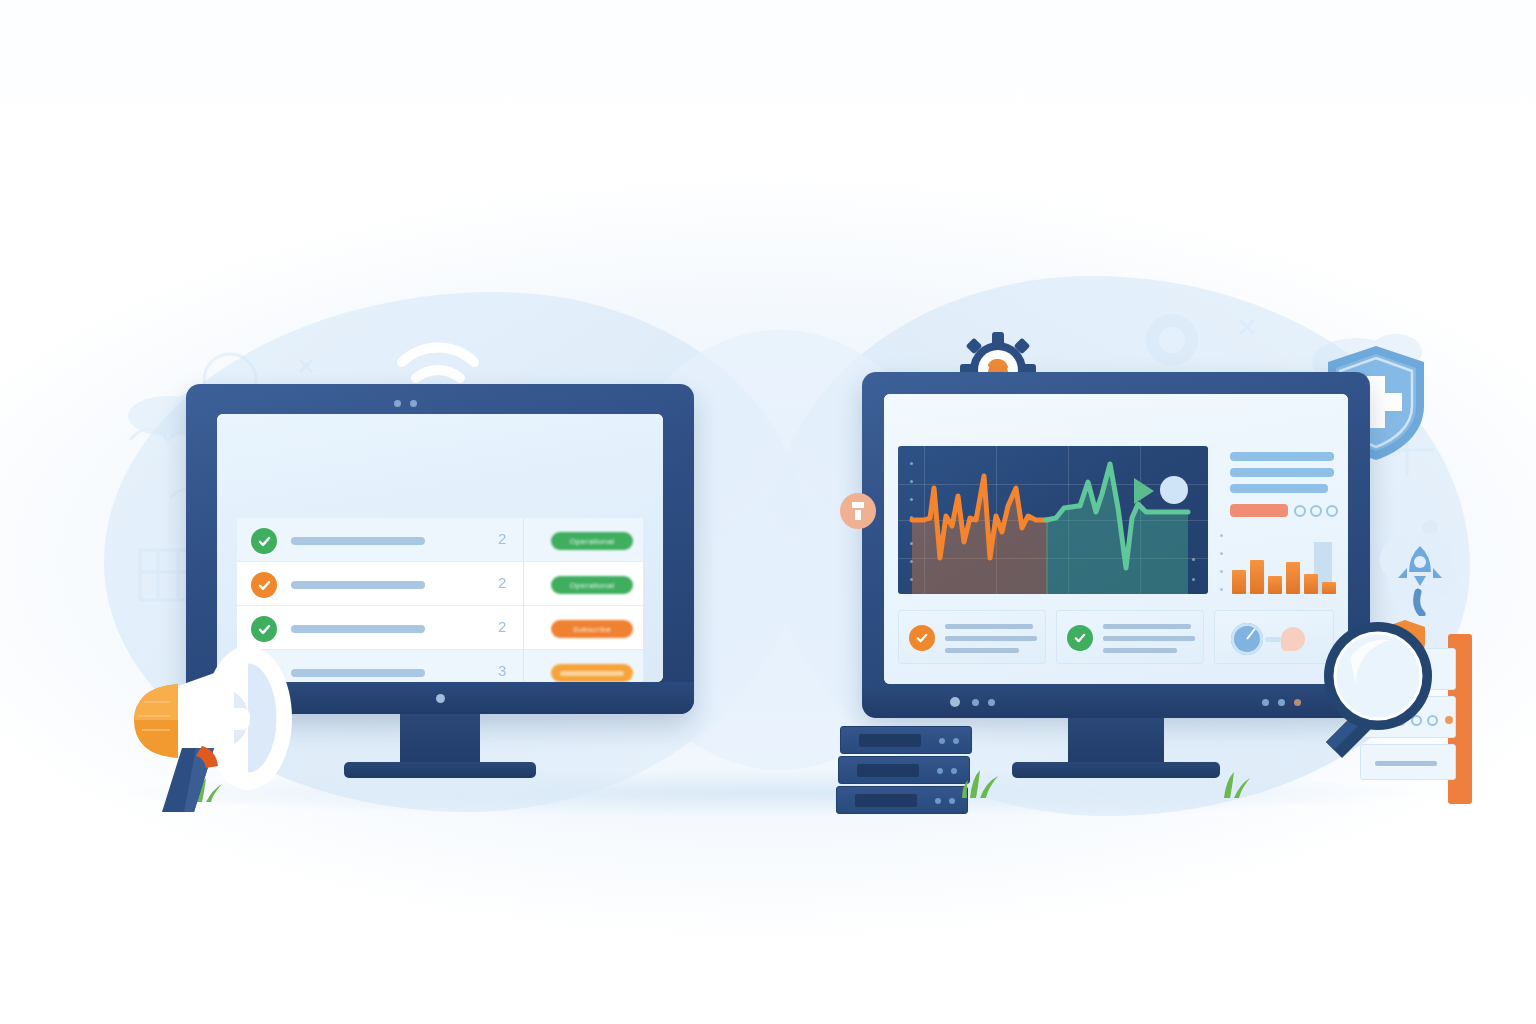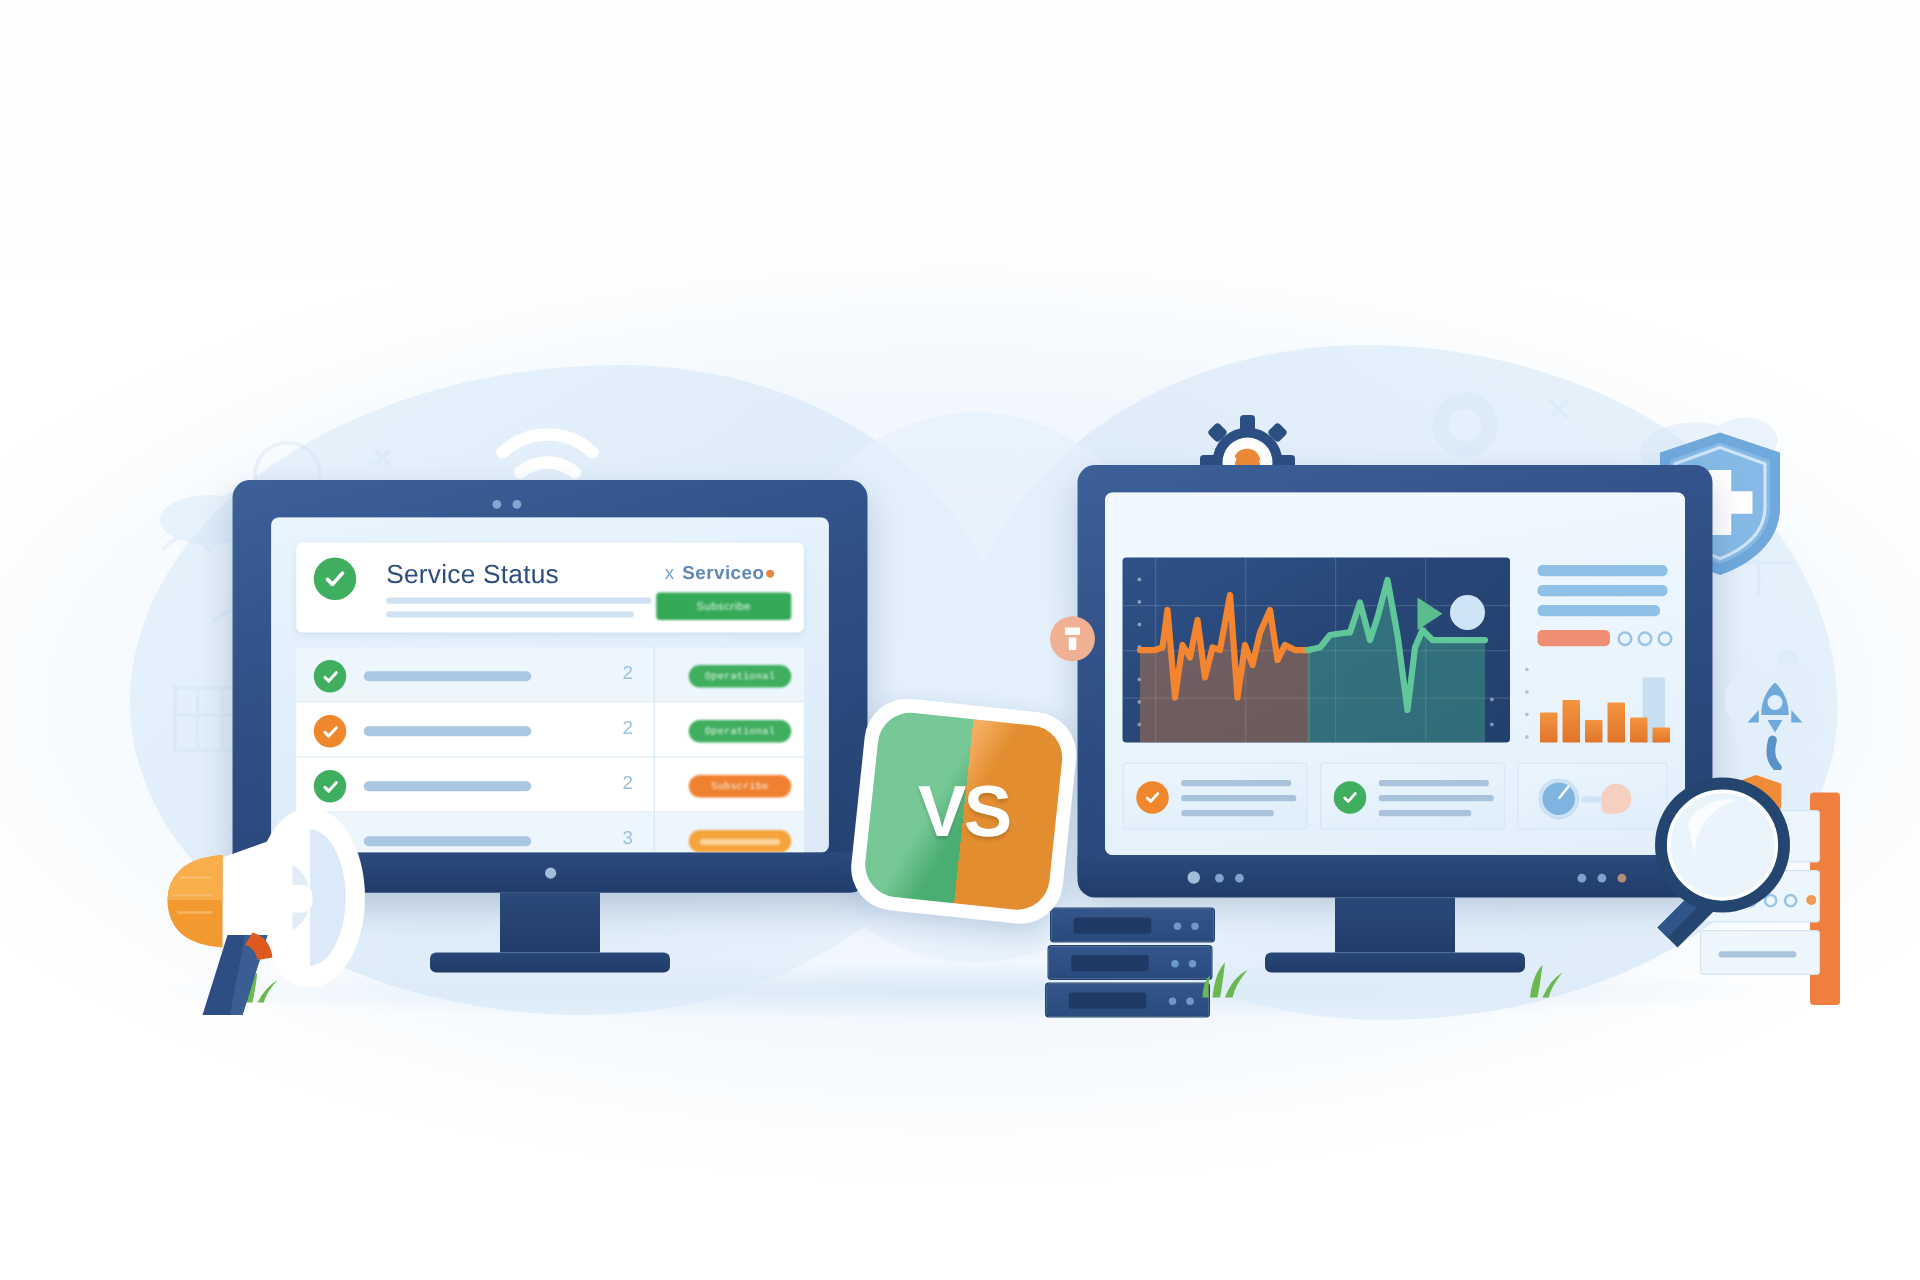--- a/index.html
+++ b/index.html
@@ -164,21 +164,20 @@
   }
   .sp-num {
     position: absolute;
     font-size: 15px; color: #9dc0e0; filter: blur(.5px);
   }
   .pill {
     position: absolute; border-radius: 9px;
     display: flex; align-items: center; justify-content: center;
     font-size: 8px; color: rgba(255,255,255,.9); letter-spacing: .3px;
     filter: blur(.9px);
-    font-family: Liberation Mono, monospace;
   }
   .p-green { background: #3fae5f; }
   .p-orange { background: #ef8130; }
   .p-amber { background: #f5a33a; }
   .p-amber .inner {
     width: 78%; height: 5px; border-radius: 3px; background: #fbd49b;
   }
 
   
   .mm-canvas {
@@ -426,34 +425,20 @@
   <div class="monitor" style="left:186px; top:384px; width:508px; height:414px;">
 
     <div class="mon-body" style="width:508px; height:330px;"></div>
 
     <div class="mon-dot" style="left:208px; top:16px; width:7px; height:7px;"></div>
     <div class="mon-dot" style="left:224px; top:16px; width:7px; height:7px;"></div>
 
     <div class="mon-screen" style="left:31px; top:30px; width:446px; height:268px;">
       <div class="sp-canvas"></div>
 
-      <div class="sp-card sp-head">
-        <div class="check c-green" style="left:14px; top:12px; width:34px; height:34px;">
-          <svg width="20" height="20" viewBox="0 0 20 20">
-              <path d="M4 10.5 L8 14.5 L16 5.5" fill="none" stroke="#ffffff" stroke-width="3" stroke-linecap="round" stroke-linejoin="round"></path>
-            </svg>
-        </div>
-        <div class="sp-head-title">Service Status</div>
-        <div class="sp-brand">
-          <span class="bx">x</span><span>Serviceo</span><span class="bo">●</span>
-        </div>
-        <div class="bar" style="left:72px; top:44px; width:212px; height:5px;"></div>
-        <div class="bar" style="left:72px; top:55px; width:198px; height:5px;"></div>
-        <div class="sp-btn" style="right:10px; top:40px; width:108px; height:22px;">Subscribe</div>
-      </div>
 
       <div class="sp-row alt" style="top:104px;"></div>
       <div class="sp-row white" style="top:148px;"></div>
       <div class="sp-row white" style="top:192px;"></div>
       <div class="sp-row alt" style="top:236px;"></div>
 
       <div class="sp-row-sep" style="top:147px;"></div>
       <div class="sp-row-sep" style="top:191px;"></div>
       <div class="sp-row-sep" style="top:235px;"></div>
 
@@ -714,19 +699,14 @@
     <circle cx="82" cy="64" r="43" fill="#e9f4fd"></circle>
     <circle cx="82" cy="64" r="43" fill="none" stroke="#ffffff" stroke-width="3"></circle>
     <path d="M54 46 a40 40 0 0 1 40 -18 a44 44 0 0 0 -34 46 z" fill="#ffffff" opacity=".75"></path>
   </svg>
 
   <svg style="position:absolute; left:838px; top:488px;" width="40" height="46">
     <circle cx="20" cy="23" r="18" fill="#f0b193"></circle>
     <path d="M14 14 h12 v6 h-12z M17 22 h6 v10 h-6z" fill="#ffffff"></path>
   </svg>
 
-  <div class="vs-badge">
-    <div class="vs-outline"></div>
-    <div class="vs-face"></div>
-    <div class="vs-text">VS</div>
-  </div>
 
 </div>
 
 </body></html>

